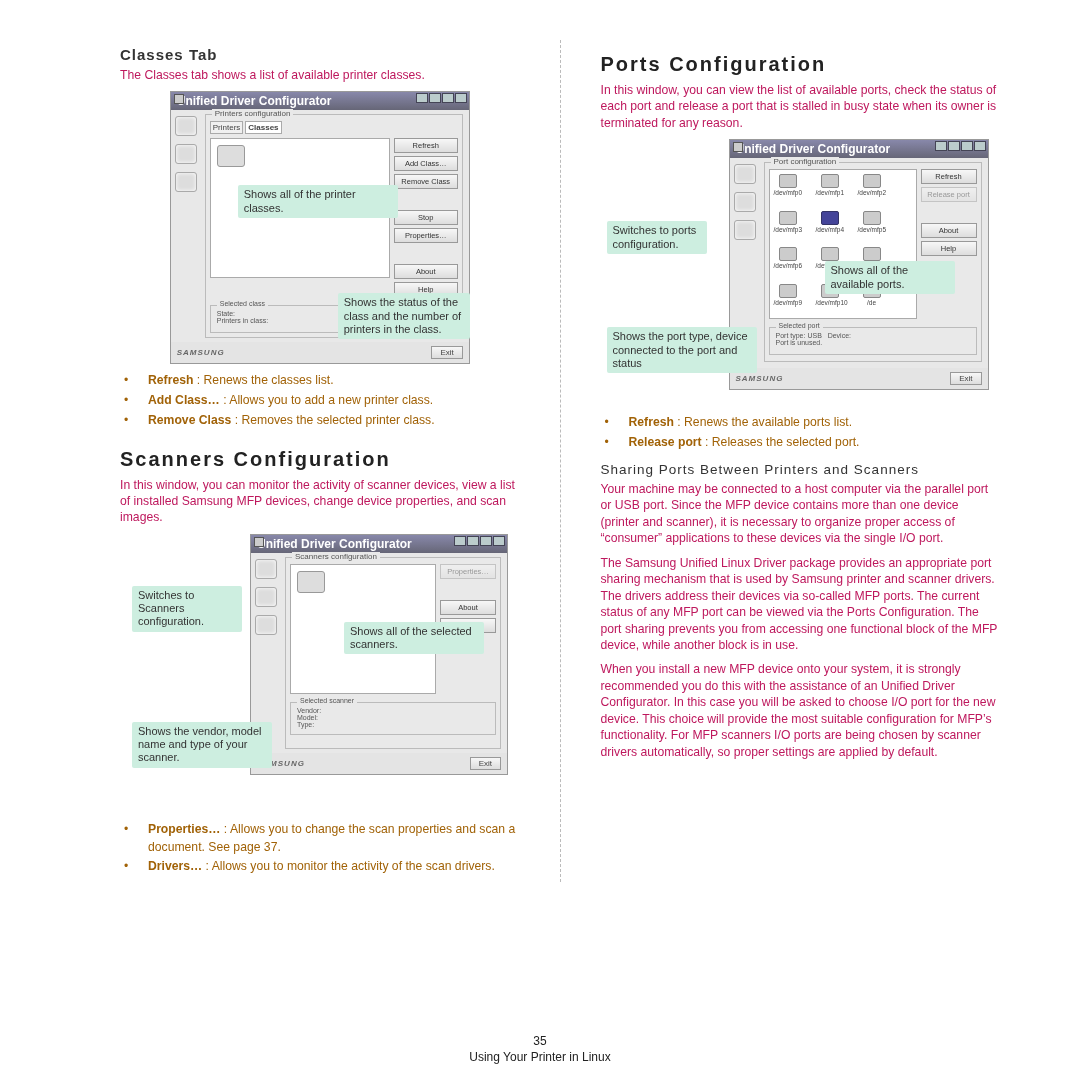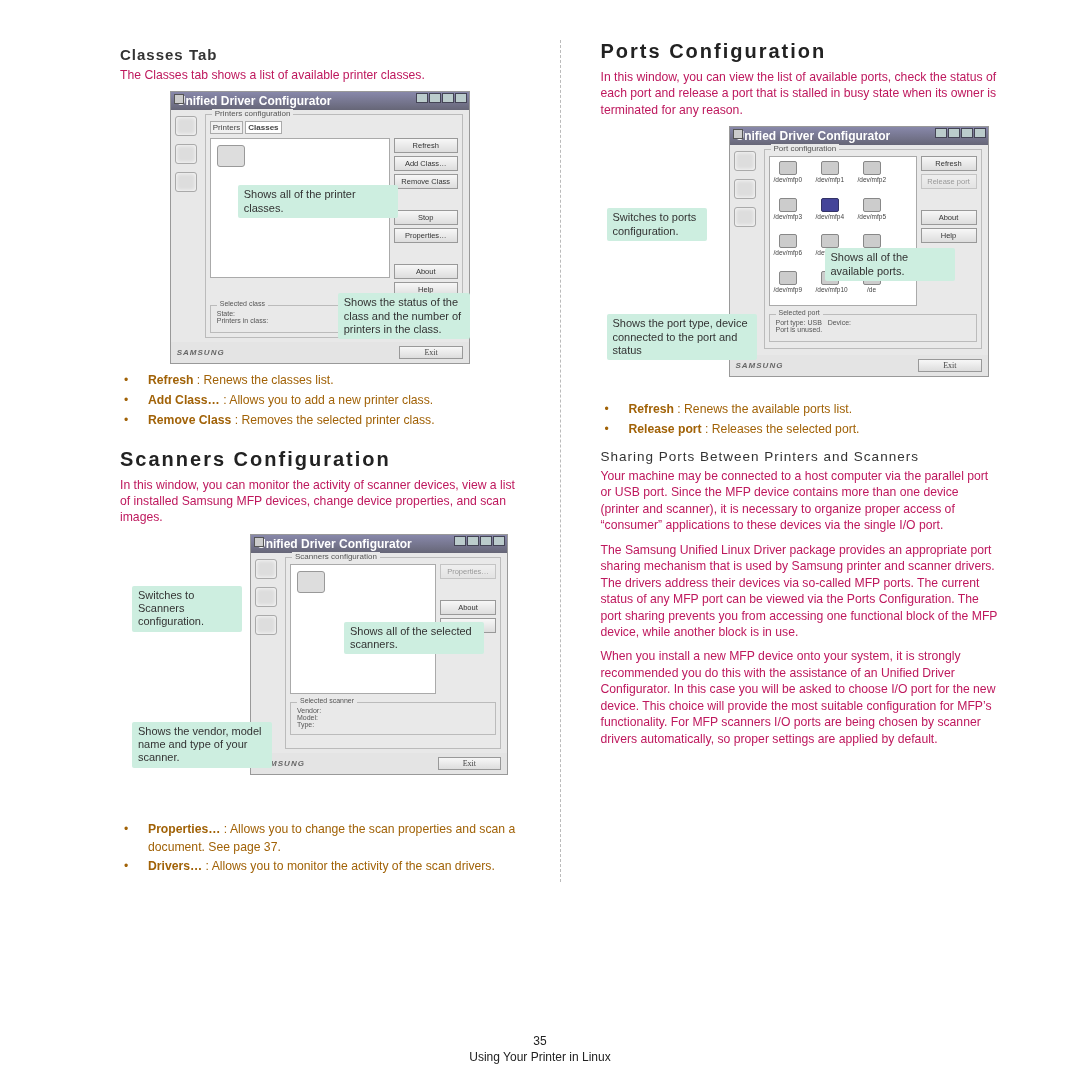--- a/index.html
+++ b/index.html
@@ -235,22 +235,21 @@
     font-size: 8px;
     font-weight: 700;
     color: #666;
     letter-spacing: 1px;
     font-style: italic;
   }
   .exitbtn {
     background: linear-gradient(#f7f7f7,#ddd);
     border: 1px solid #999;
     font-size: 8px;
-    padding: 1px 24px;
-    font-family: Liberation Serif, serif;
+    padding: 1px 8px;
   }
 
   .callout {
     position: absolute;
     background: #cdeee0;
     font-size: 11px;
     color: #333;
     padding: 3px 6px;
     border-radius: 2px;
     line-height: 1.2;
@@ -424,21 +423,21 @@
         <li><span class="term">Properties…</span><span> : Allows you to change the scan properties and scan a document. See page 37.</span></li>
         <li><span class="term">Drivers…</span><span> : Allows you to monitor the activity of the scan drivers.</span></li>
       </ul>
 
     </div>
 
     <div class="divider"></div>
 
     <div class="col">
 
-      <h2 class="section" style="margin-top:0;">Ports Configuration</h2>
+      <h2 class="section" style="margin-top:13px;">Ports Configuration</h2>
       <p class="body">In this window, you can view the list of available ports, check the status of each port and release a port that is stalled in busy state when its owner is terminated for any reason.</p>
 
       <div class="shot wide" style="margin-left:6px;">
         <div class="shotbox" style="margin-left:122px; width:260px;">
           <div class="titlebar">
             <span class="tbicon"></span>
             <span>Unified Driver Configurator</span>
             <div class="tb-btns">
               <span></span>
               <span></span>

